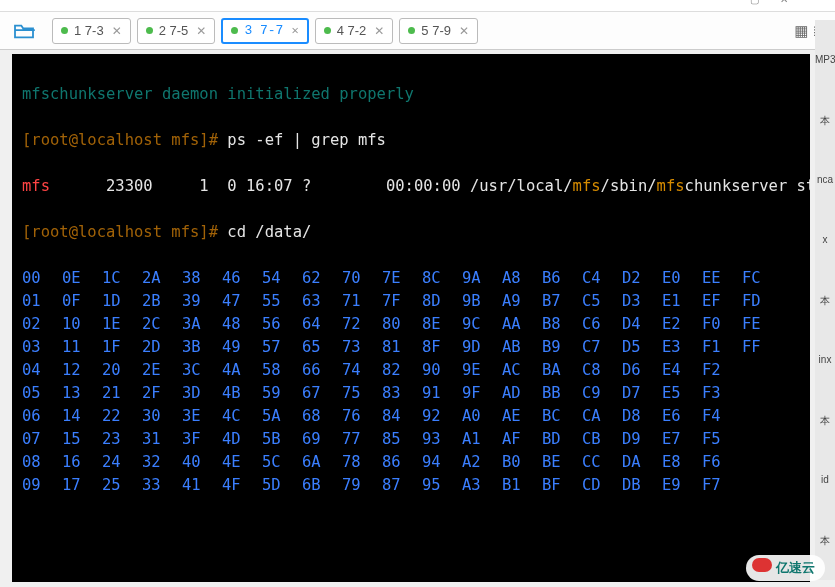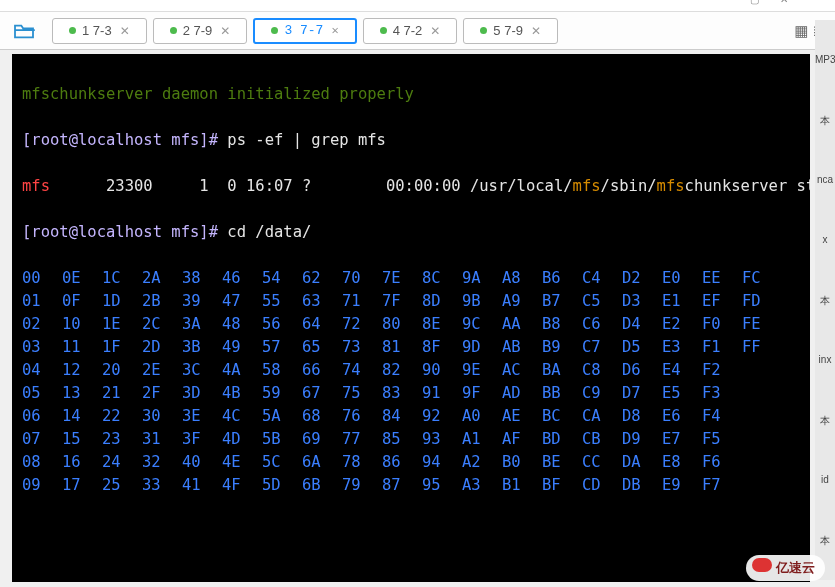--- a/index.html
+++ b/index.html
@@ -44,21 +44,21 @@
     margin-right: 14px;
     color: #2a8fd0;
     cursor: pointer;
   }
   .tab {
     height: 26px;
     border: 1px solid #bbb;
     border-radius: 3px;
     display: flex;
     align-items: center;
-    padding: 0 16px;
+    padding: 0 8px;
     margin-right: 6px;
     background: #fff;
     font-size: 13px;
     color: #555;
     cursor: pointer;
   }
   .tab.active { border: 2px solid #1a8cff; color: #1a8cff; font-family: Liberation Mono, monospace; }
   .tab-dot {
     width: 7px; height: 7px; border-radius: 50%;
     background: #4dbb4d; margin-right: 6px;
@@ -79,22 +79,22 @@
     bottom: 5px;
     background: #000;
     padding: 6px 10px;
     font-family: "Consolas", "DejaVu Sans Mono", monospace;
     font-size: 15.5px;
     line-height: 23px;
     color: #ccc;
     overflow: hidden;
     white-space: pre;
   }
-  .g { color: #4d7c0f; }
-  .c { color: #c4b5fd; }
+  .g { color: #0f766e; }
+  .c { color: #a16207; }
   .r { color: #ff4444; }
   .o { color: #d68b00; }
   .w { color: #e5e5e5; }
   .hexgrid { line-height: 23px; }
   .hexgrid span { display: inline-block; width: 40px; color: #3b7fff; }
   .side-icons {
     position: absolute;
     right: 0;
     top: 20px;
     width: 20px;
@@ -111,21 +111,21 @@
     overflow: hidden;
   }
   .watermark {
     position: absolute;
     right: 10px;
     bottom: 6px;
     background: rgba(255,255,255,0.9);
     border-radius: 14px;
     padding: 4px 10px 4px 30px;
     font-size: 13px;
-    color: #7f1d1d;
+    color: #0f766e;
     font-weight: bold;
   }
   .watermark .cloud {
     position: absolute;
     left: 6px; top: 3px;
     width: 20px; height: 14px;
     background: #d33;
     border-radius: 8px;
   }
 </style>
@@ -144,21 +144,21 @@
     </svg>
   </div>
   <div id="tabs" style="display: flex;">
       <div class="tab">
         <span class="tab-dot"></span>
         <span>1 7-3</span>
         <span class="tab-close">✕</span>
       </div>
       <div class="tab">
         <span class="tab-dot"></span>
-        <span>2 7-9</span>
+        <span>2 7-5</span>
         <span class="tab-close">✕</span>
       </div>
       <div class="tab active">
         <span class="tab-dot"></span>
         <span>3 7-7</span>
         <span class="tab-close">✕</span>
       </div>
       <div class="tab">
         <span class="tab-dot"></span>
         <span>4 7-2</span>

